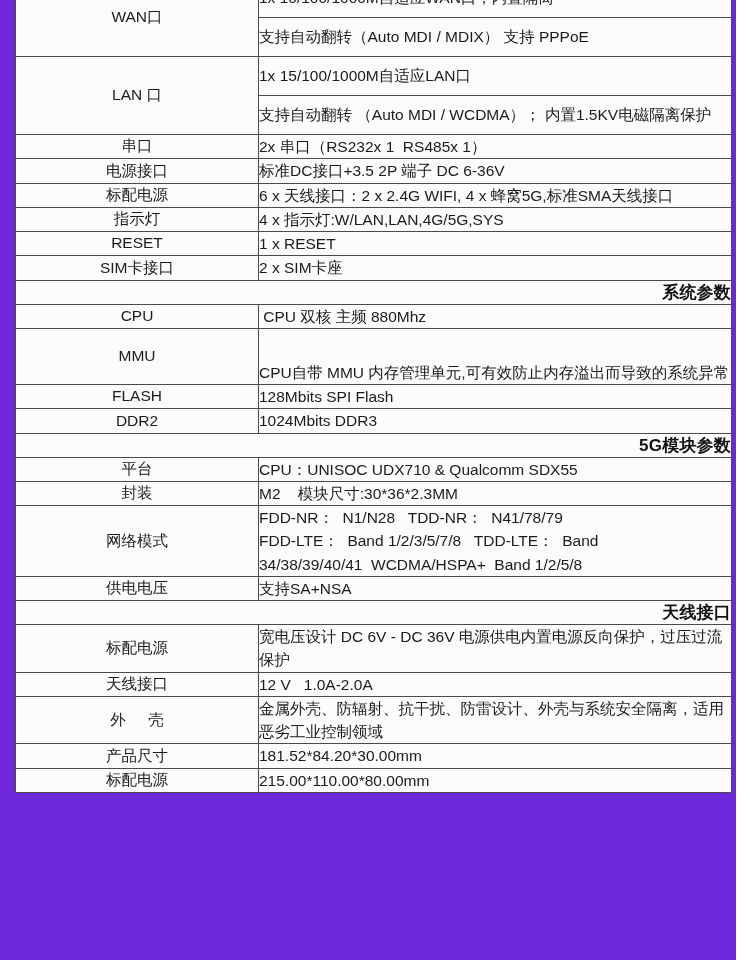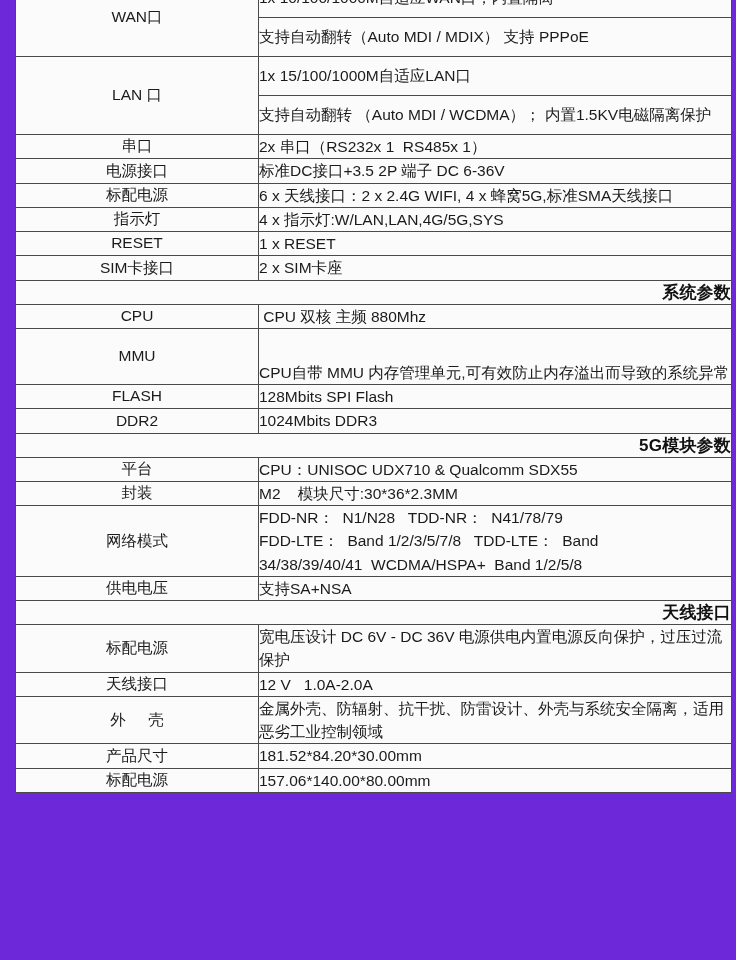--- a/index.html
+++ b/index.html
@@ -271,20 +271,20 @@
         <tr>
           <td class="label"><span class="lbl">产品尺寸</span></td>
           <td class="value">
               <span class="val">181.52*84.20*30.00mm</span>
             </td>
         </tr>
 
         <tr>
           <td class="label"><span class="lbl">标配电源</span></td>
           <td class="value">
-              <span class="val">157.06*140.00*80.00mm</span>
+              <span class="val">215.00*110.00*80.00mm</span>
             </td>
         </tr>
 
       </tbody>
     </table>
   </div>
 </div>
 
 </body></html>

